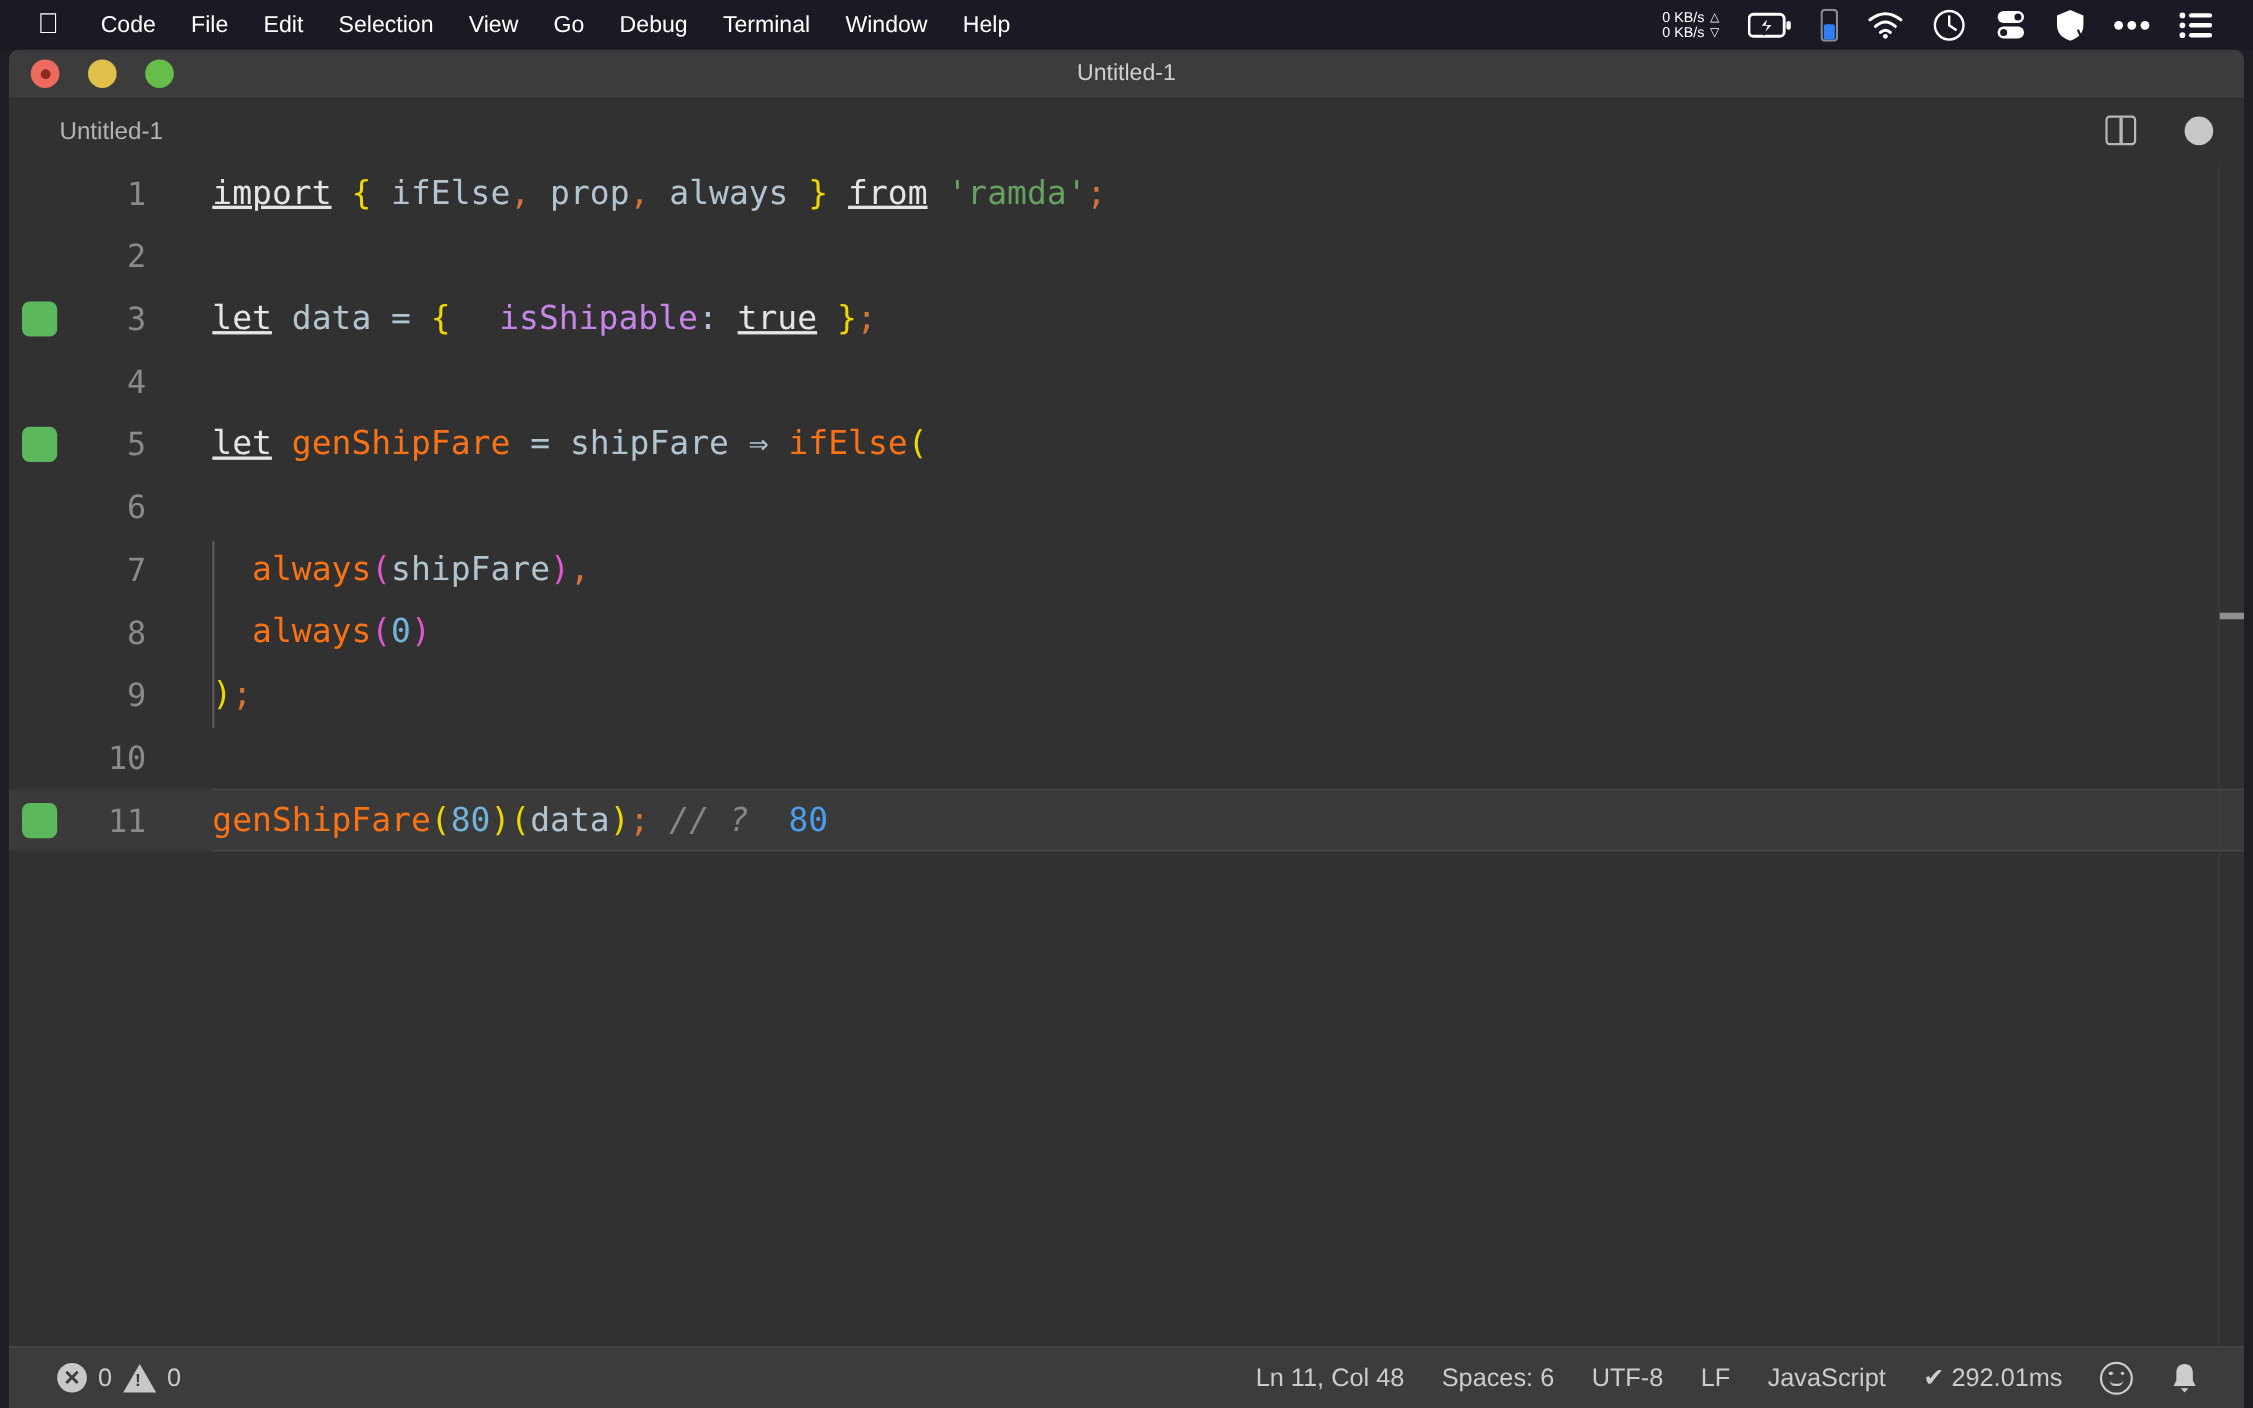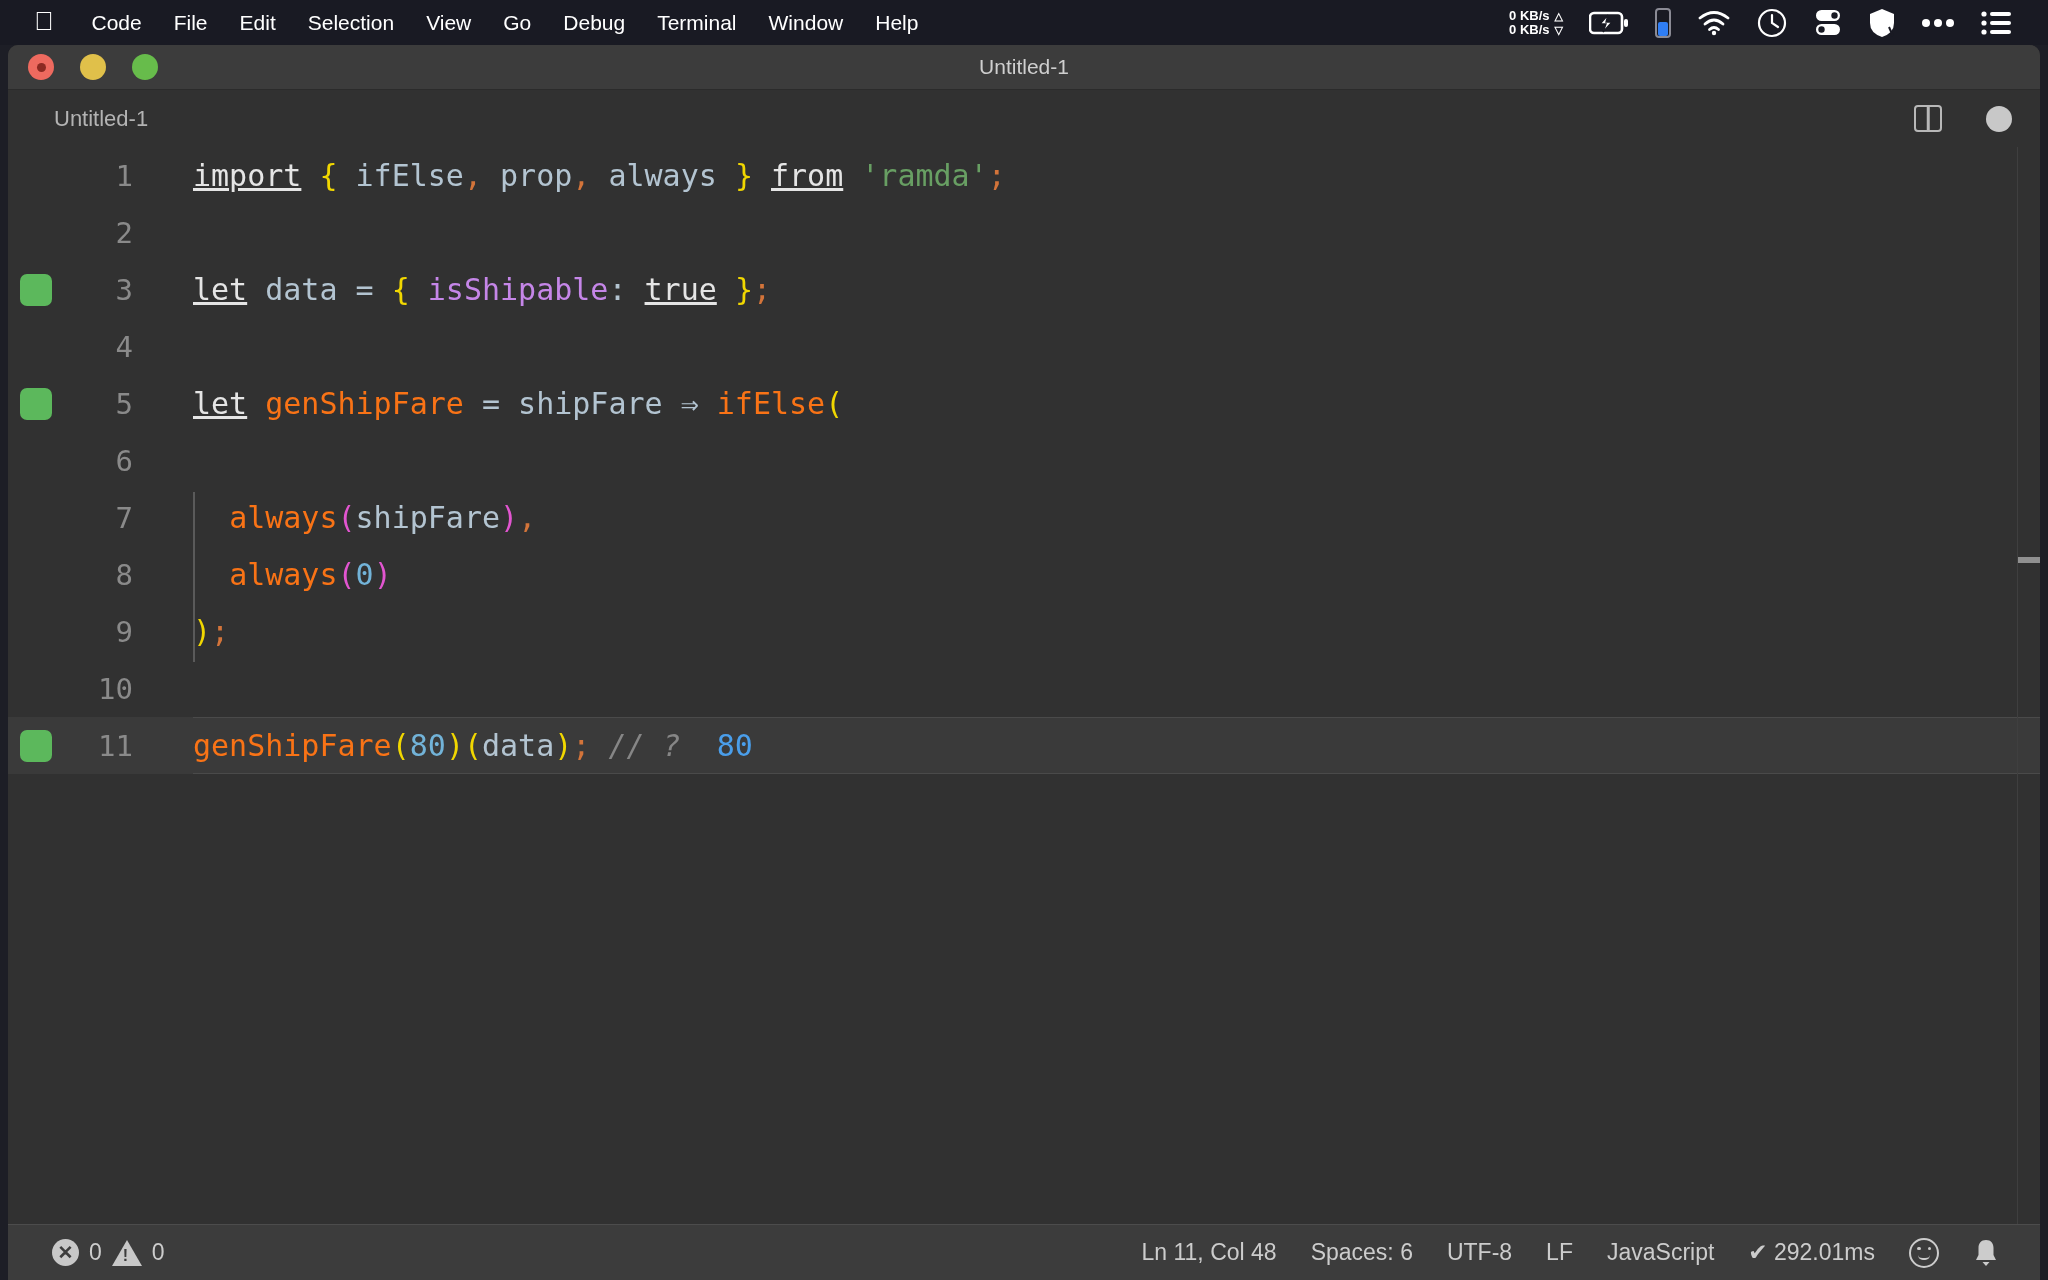--- a/index.html
+++ b/index.html
@@ -11,21 +11,21 @@
     position:absolute; top:0; left:0; width:2048px; height:45px;
     background:#191a23; display:flex; align-items:center;
     color:#ffffff; font-size:21px; z-index:30;
   }
   #menubar .apple-logo{ margin-left:34px; margin-right:22px; font-size:26px; line-height:1; position:relative; top:-2px; }
   #menubar .mi{ padding:0 16px; white-space:nowrap; }
   #menubar .mi.bold{ font-weight:normal; }
   #menubar .spacer{ flex:1; }
   #status-icons{ display:flex; align-items:center; gap:0px; margin-right:24px; }
   #status-icons .si{ display:flex; align-items:center; justify-content:center; padding:0 13px; }
-  .netspeed{ display:flex; align-items:center; gap:5px;font-weight:bold; }
+  .netspeed{ display:flex; align-items:center; gap:5px; }
   .netspeed .nums{ font-size:13px; line-height:14px; text-align:right; }
   .netspeed .arrows{ display:flex; flex-direction:column; font-size:11px; line-height:14px; }
 
   
   #window{
     position:absolute; left:8px; top:45px; width:2032px; height:1235px;
     background:#313131; border-radius:10px 10px 0 0; overflow:hidden;
   }
 
   
@@ -84,21 +84,21 @@
   .indent-guide{
     position:absolute; width:2px; background:#5a5a5a; left:185px;
   }
 
   
   .t-kw      { color:#e5e5e5;text-decoration:underline; }      
   .t-var     { color:#b3c4d1; }      
   .t-brace   { color:#f1d700; }      
   .t-paren2  { color:#e255d0; }      
   .t-str     { color:#689f63; }      
-  .t-prop    { color:#c586e8; }      
+  .t-prop    { color:#c586e8;margin-left:26px; }      
   .t-func    { color:#f97316; }      
   .t-num     { color:#72b3d8; }      
   .t-punc    { color:#d3743a; }      
   .t-plain   { color:#b3c4d1; }
   .t-comment { color:#868686; font-style:italic; }
   .t-inline  { color:#4a9eea; }
 
   
   #scroll-marker{
     position:absolute; right:0; width:22px; top:410px; height:6px; background:#909090;

